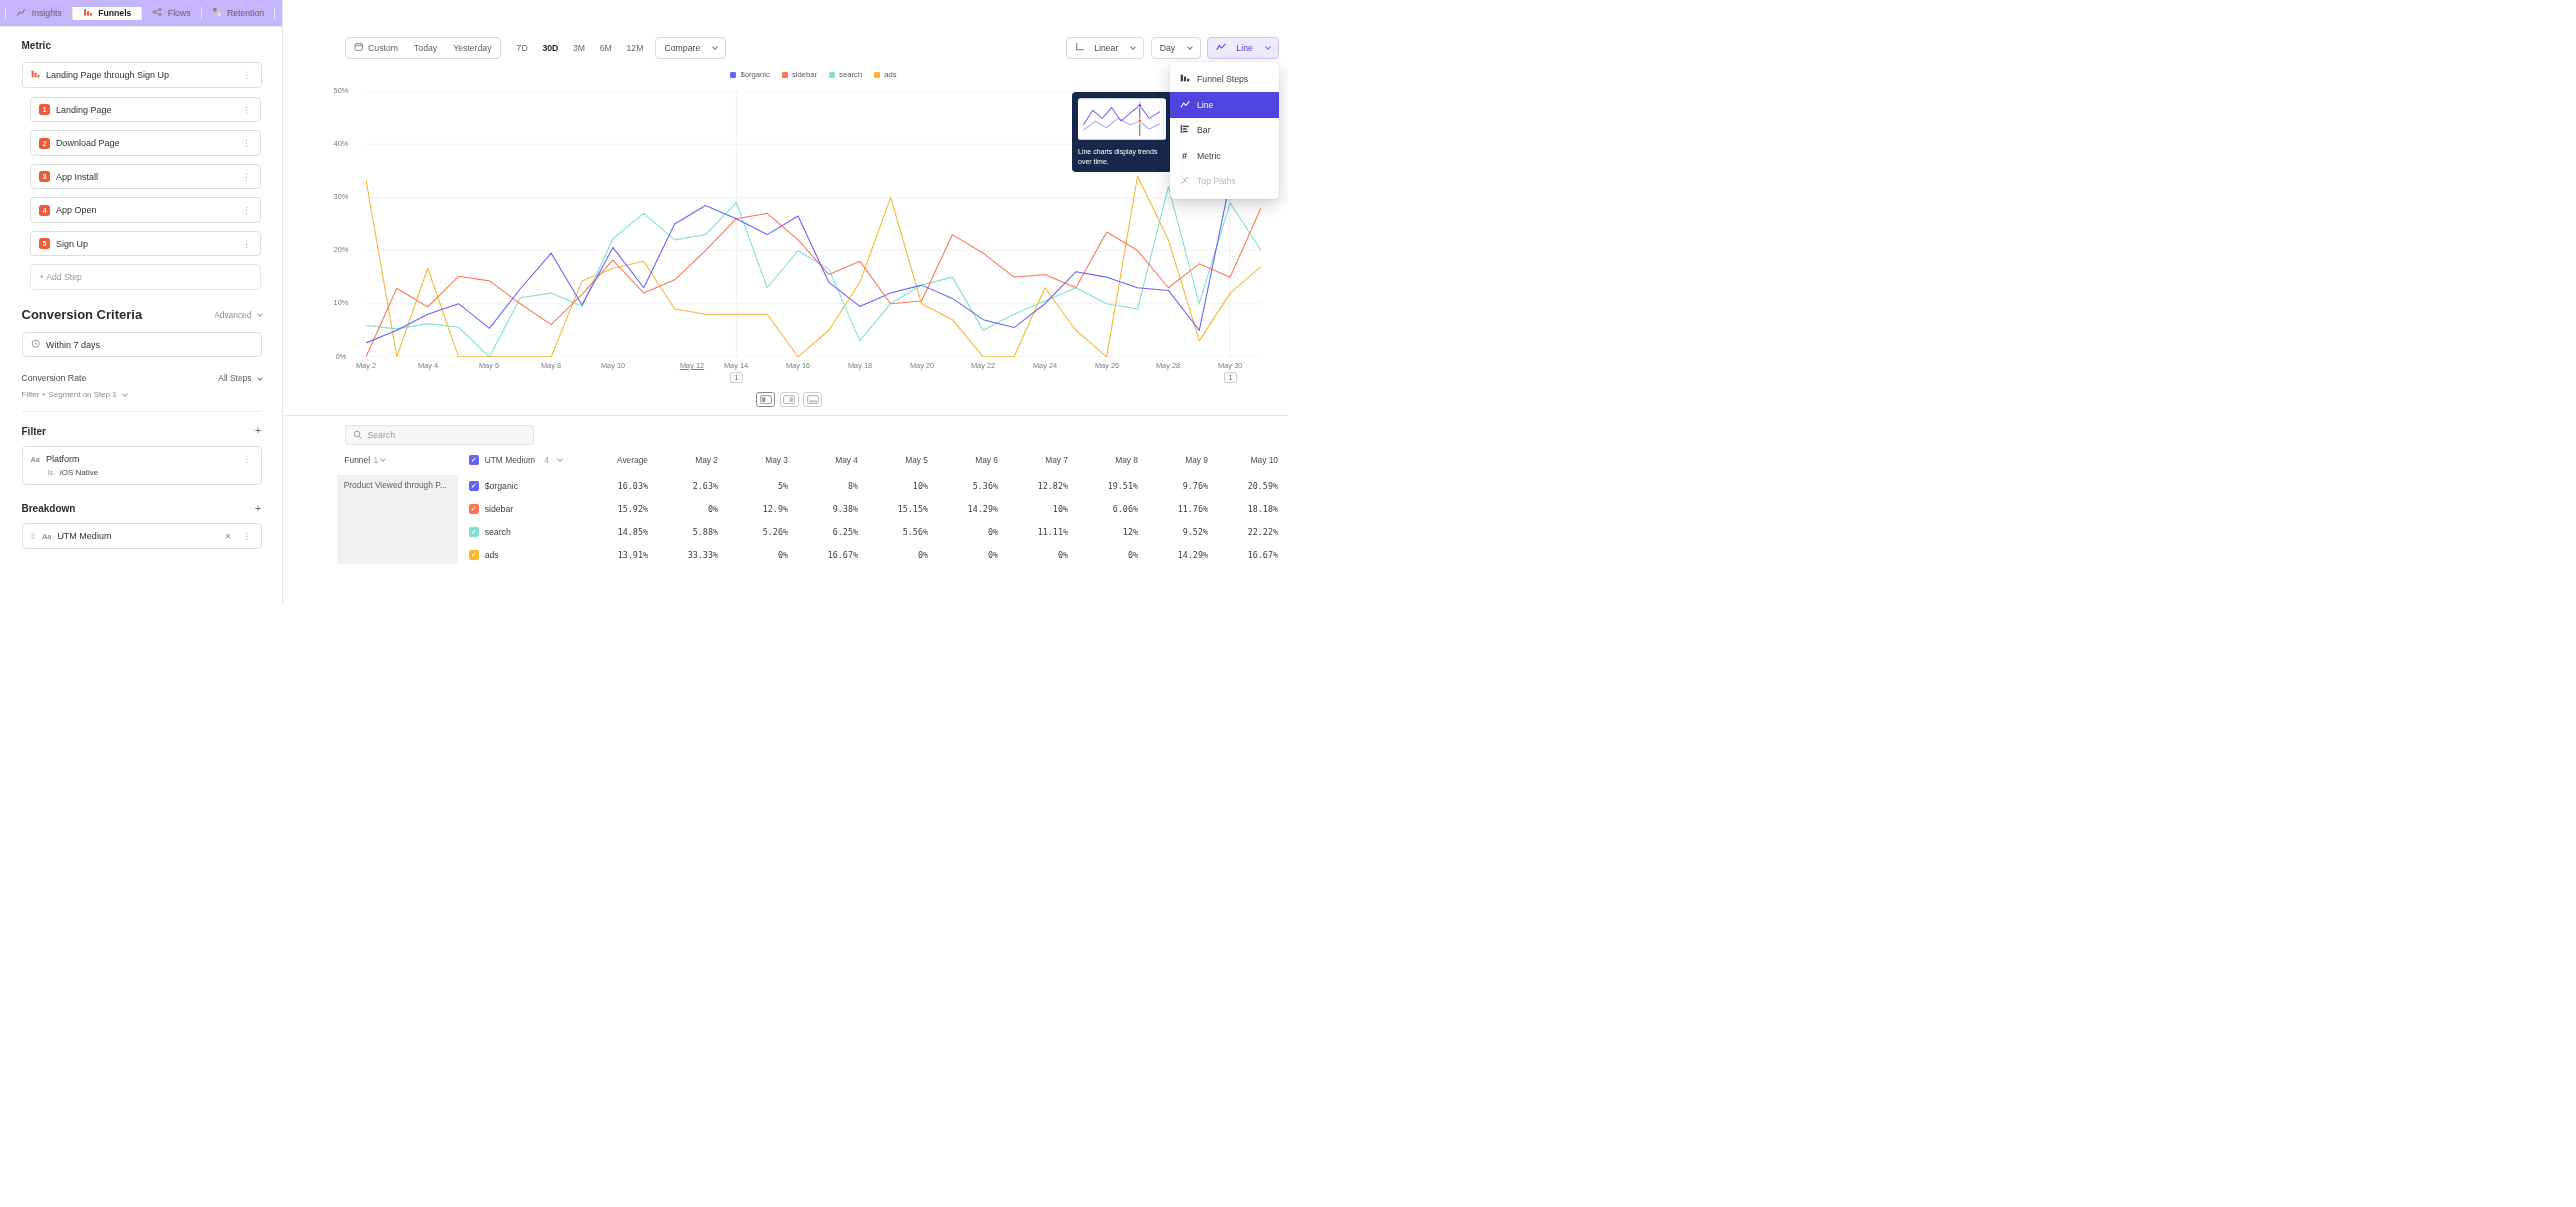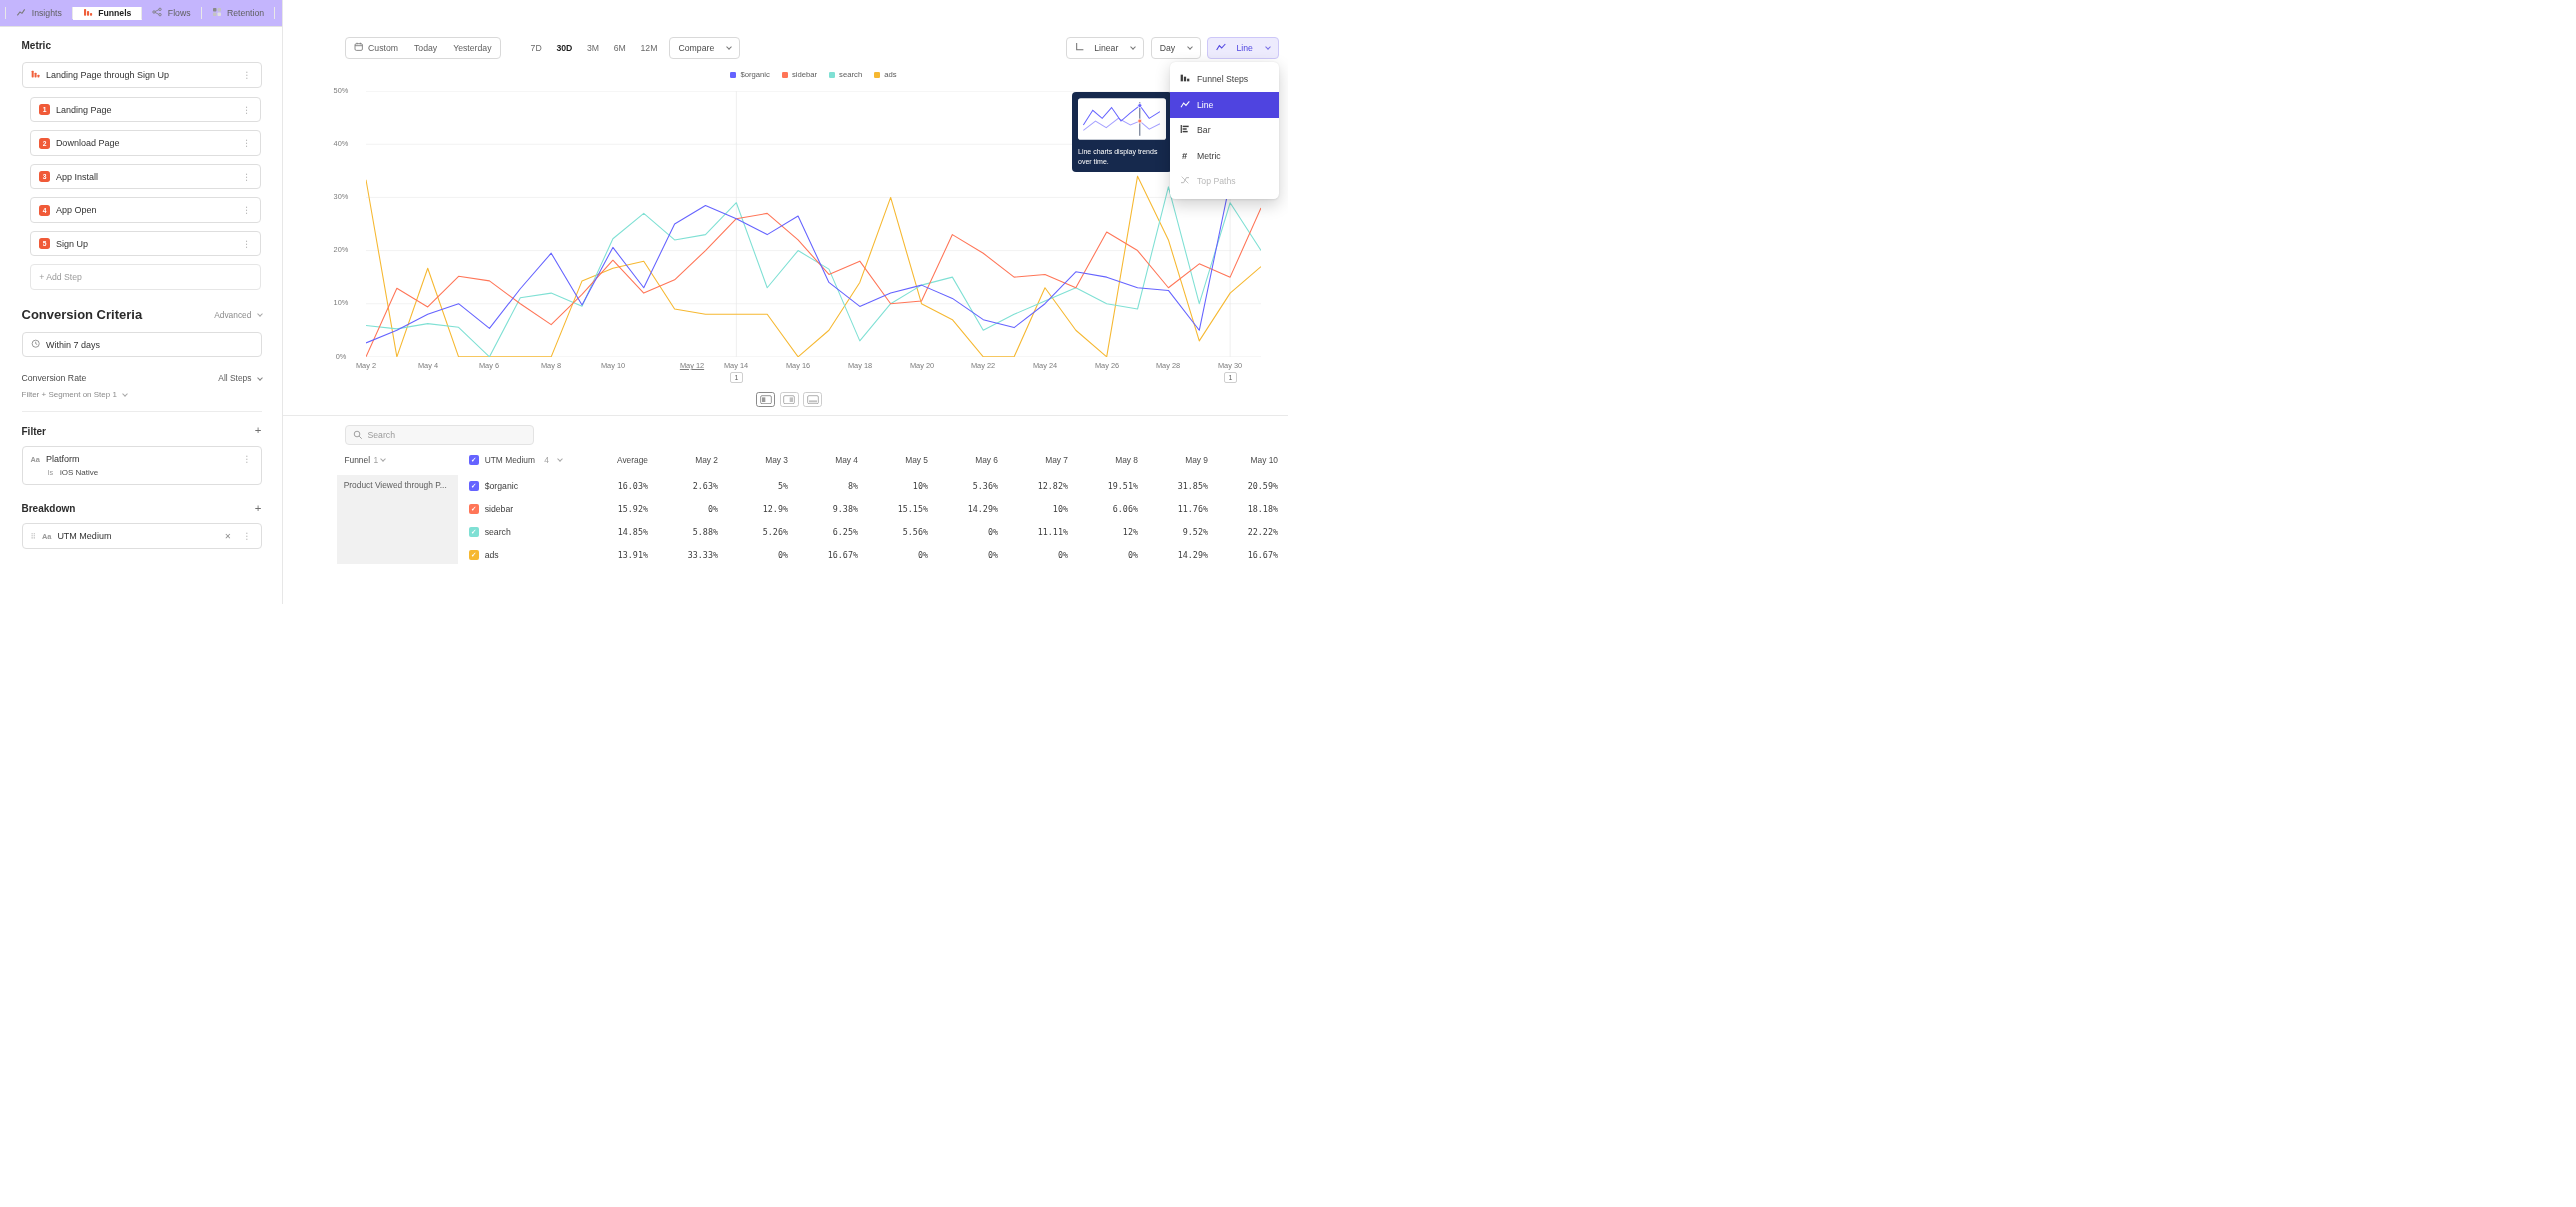--- a/index.html
+++ b/index.html
@@ -34,21 +34,21 @@
   .subop { font-size:7.4px; color:#9a9a9a; }
   .handle { color:#b5b5b5; font-size:7.4px; }
   .xicon { color:#8f8f8f; font-size:8px; margin-left:auto; }.mb10{margin-bottom:6.7px}.mb12{margin-bottom:8px}.mb14{margin-bottom:9.4px}
   .mb16{margin-bottom:10.7px}.mb18{margin-bottom:12px}.mb20{margin-bottom:13.4px}.mb24{margin-bottom:16px}.mb26{margin-bottom:17.4px}
 
   
   .main { position:relative; flex:1; background:#fff; }
   .toolbar-left { position:absolute; left:62px; top:37px; display:flex; align-items:center; gap:5.4px; }
   .tg { display:flex; align-items:center; border:0.7px solid #d9d9d9; border-radius:4px; height:21.5px; background:#fff; }
   .ti { padding:0 8px; font-size:8.7px; color:#5f5f5f; display:flex; gap:4.7px; align-items:center; height:100%; }
-  .rg { display:flex; gap:1.3px; margin-left:18px; }
+  .rg { display:flex; gap:1.3px; margin-left:4px; }
   .rb { padding:0 6.7px; font-size:8.7px; color:#6a6a6a; height:21.5px; display:flex; align-items:center; border-radius:4px; }
   .rb.active { color:#1d1d1d; font-weight:700; }
   .btn { height:21.5px; border:0.7px solid #d9d9d9; border-radius:4px; display:flex; align-items:center; gap:10px; padding:0 8px; font-size:8.7px; color:#4a4a4a; background:#fff; }
   .btn.purple { background:#edebfd; border-color:#cdc7f8; color:#4f44e0; }
   .toolbar-right { position:absolute; right:9.4px; top:37px; display:flex; gap:6.7px; }
 
   .chart-area { position:absolute; left:83px; top:91px; width:895px; height:266px; }
   .ylab { position:absolute; left:39px; width:38px; text-align:center; font-size:7.4px; color:#7c7c7c; }
   .xlab { position:absolute; top:361px; width:40px; text-align:center; font-size:7.4px; color:#7c7c7c; }
   .annbox { position:absolute; top:372px; width:12.7px; height:11.4px; border:0.7px solid #cfcfcf; border-radius:2px; background:#fff; font-size:7px; color:#5f5f5f; display:flex; align-items:center; justify-content:center; }
@@ -384,21 +384,21 @@
           <span>$organic</span>
         </div>
         <div class="tval">16.03%</div>
         <div class="tval">2.63%</div>
         <div class="tval">5%</div>
         <div class="tval">8%</div>
         <div class="tval">10%</div>
         <div class="tval">5.36%</div>
         <div class="tval">12.82%</div>
         <div class="tval">19.51%</div>
-        <div class="tval">31.85%</div>
+        <div class="tval">9.76%</div>
         <div class="tval">20.59%</div>
         <div></div>
         <div class="tname">
           <span class="cb" style="background:#ff7557">✓</span>
           <span>sidebar</span>
         </div>
         <div class="tval">15.92%</div>
         <div class="tval">0%</div>
         <div class="tval">12.9%</div>
         <div class="tval">9.38%</div>

